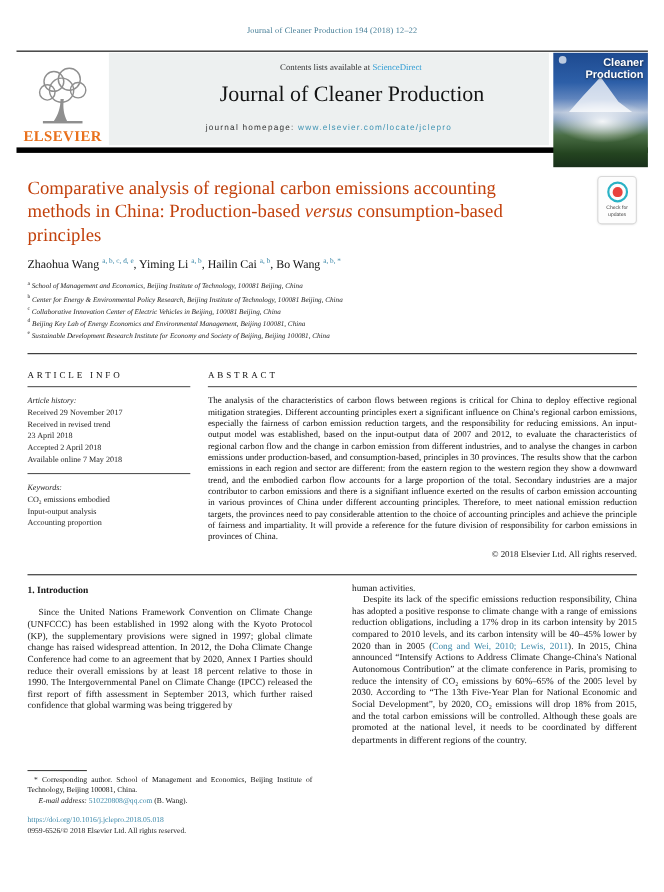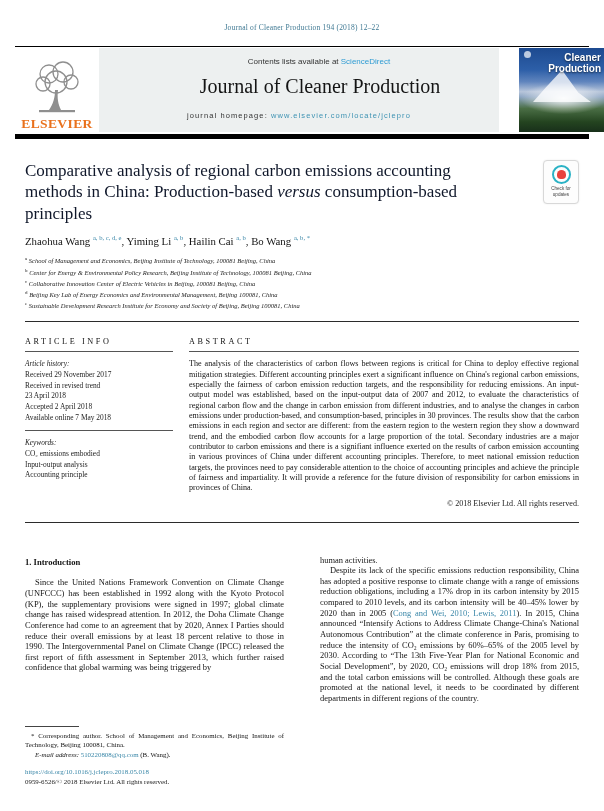--- a/index.html
+++ b/index.html
@@ -10,42 +10,42 @@
   .cite-line{padding-top:23px;text-align:center;font-size:7.5px;color:#3e7892;letter-spacing:.2px;}
 
   .toprule{margin:14px 15px 0;border-top:1.3px solid #000;}
 
   
   .header-row{margin:1px 15px 0;display:flex;height:84px;}
   .logo-area{width:84px;display:flex;flex-direction:column;align-items:center;justify-content:flex-end;padding-bottom:2px;}
   .logo-area svg{display:block;}
   .elsevier-word{font-size:13.5px;color:#e9711c;font-weight:bold;letter-spacing:.4px;line-height:1;margin-top:1px;}
   .banner{flex:1;background:#edf0f0;text-align:center;padding-top:9px;}
-  .contents-line{font-family:Liberation Sans, sans-serif;font-size:8px;color:#333;margin-left:40px;}
+  .contents-line{font-family:Liberation Serif, serif;font-size:8px;color:#333;margin-left:40px;}
   .sciencedirect{color:#2d9bd3;}
   .journal-title{font-size:20px;color:#141414;margin-top:9px;padding-left:42px;}
   .homepage-line{font-family:"Liberation Sans","DejaVu Sans",sans-serif;font-size:7.5px;letter-spacing:1.1px;color:#333;margin-top:13px;}
   .homepage-url{color:#3f93b3;}
   .cover-area{width:86px;margin-left:4px;position:relative;}
-  .cover{position:absolute;top:0;left:16px;width:86px;height:84px;overflow:hidden;
+  .cover{position:absolute;top:0;left:0;width:86px;height:104px;overflow:hidden;
      background:
        radial-gradient(ellipse 70% 26% at 52% 60%, rgba(255,255,255,.9), rgba(255,255,255,0) 72%),
        linear-gradient(180deg,#1d4a90 0%,#2d5fa8 26%,#5f84bd 40%,#b7c5da 52%,#8fa7c4 58%,#4a6e45 72%,#244420 88%,#182f1a 100%);}
   .cover-peak{position:absolute;left:14px;top:22px;width:58px;height:32px;background:rgba(255,255,255,.75);
      clip-path:polygon(50% 0,78% 70%,100% 100%,0 100%,22% 55%);}
   .cover-title{position:absolute;top:5px;right:4px;text-align:right;color:#fff;
      font-family:"Liberation Sans","DejaVu Sans",sans-serif;font-weight:bold;font-size:10px;line-height:1.05;
      text-shadow:0 1px 2px rgba(0,0,0,.6);}
   .cover-dot{position:absolute;top:3px;left:5px;width:7px;height:7px;border-radius:50%;background:rgba(255,255,255,.7);}
 
   .thickrule{margin:2px 15px 0;height:4.5px;background:#000;}
 
   
   .title-row{display:flex;justify-content:space-between;margin:21px 25px 0;}
-  .title{width:468px;font-size:17px;line-height:1.28;color:#0f172a;}
+  .title{width:468px;font-size:17px;line-height:1.28;color:#c2410c;}
   .check-badge{width:34px;height:42px;border:1px solid #d8d8d8;border-radius:4px;background:#fdfdfd;
      display:flex;flex-direction:column;align-items:center;justify-content:center;box-shadow:0 0 2px rgba(0,0,0,.08);cursor:pointer;}
   .check-ring{width:15px;height:15px;border:2.5px solid #2ab2c5;border-radius:50%;display:flex;align-items:center;justify-content:center;}
   .check-drop{width:9px;height:9px;background:#e8423d;border-radius:50% 50% 42% 42%;}
   .check-text{font-family:"Liberation Sans","DejaVu Sans",sans-serif;font-size:4.6px;color:#444;text-align:center;line-height:1.25;margin-top:2px;}
 
   .authors{margin:10px 25px 0;font-size:10.8px;color:#141414;}
   .authors sup{font-size:6.6px;color:#3a87a8;}
   .affils{margin:8px 25px 0;font-style:italic;font-size:6.5px;line-height:1.55;color:#222;}
   .affils sup{font-size:5px;font-style:normal;}
@@ -60,21 +60,21 @@
   .header-rule{border-top:1px solid #555;margin:5px 0 7px;}
   .info-label{font-style:italic;font-size:7.3px;margin:0 0 2px;}
   .info-line{font-size:7.4px;line-height:1.42;}
   .mid-rule{border-top:1px solid #555;margin:7px 0 7px;width:148px;}
   .abs-text{font-size:8.1px;line-height:1.275;text-align:justify;color:#141414;}
   .abs-copyright{font-size:8.1px;text-align:right;margin-top:5px;}
 
   .rule-light2{margin:14px 25px 0;border-top:1px solid #2b2b2b;}
 
   
-  .body-cols{display:flex;gap:36px;margin:32px 25px 0;height:238px;}
+  .body-cols{display:flex;gap:36px;margin:6px 25px 0;height:238px;}
   .bcol{flex:1;font-size:8.45px;line-height:1.26;text-align:justify;color:#141414;display:flex;flex-direction:column;}
   .sec-title{font-weight:bold;font-size:8.6px;margin:2px 0 10px;text-align:left;}
   .para-indent{text-indent:10px;margin:0;}
   .para{margin:0;}
   .cite-link{color:#3a87a8;cursor:pointer;}
 
   .footblock{margin-top:auto;padding-bottom:6px;}
   .foot-rule{width:54px;border-top:1px solid #444;margin-bottom:4px;}
   .foot-text{font-size:6.9px;line-height:1.38;text-align:justify;margin:0;text-indent:6px;}
   .foot-email{font-size:6.9px;margin:0 0 0 10px;line-height:1.38;}
@@ -167,21 +167,21 @@
       <div class="info-label">Article history:</div>
       <div class="info-line">Received 29 November 2017</div>
       <div class="info-line">Received in revised trend</div>
       <div class="info-line">23 April 2018</div>
       <div class="info-line">Accepted 2 April 2018</div>
       <div class="info-line">Available online 7 May 2018</div>
       <div class="mid-rule"></div>
       <div class="info-label">Keywords:</div>
       <div class="info-line">CO₂ emissions embodied</div>
       <div class="info-line">Input-output analysis</div>
-      <div class="info-line">Accounting principle</div>
+      <div class="info-line">Accounting proportion</div>
     </div>
     <div class="abs-col">
       <div class="col-header">ABSTRACT</div>
       <div class="header-rule"></div>
       <div class="abs-text">The analysis of the characteristics of carbon flows between regions is critical for China to deploy effective regional mitigation strategies. Different accounting principles exert a significant influence on China's regional carbon emissions, especially the fairness of carbon emission reduction targets, and the responsibility for reducing emissions. An input-output model was established, based on the input-output data of 2007 and 2012, to evaluate the characteristics of regional carbon flow and the change in carbon emission from different industries, and to analyse the changes in carbon emissions under production-based, and consumption-based, principles in 30 provinces. The results show that the carbon emissions in each region and sector are different: from the eastern region to the western region they show a downward trend, and the embodied carbon flow accounts for a large proportion of the total. Secondary industries are a major contributor to carbon emissions and there is a signifiant influence exerted on the results of carbon emission accounting in various provinces of China under different accounting principles. Therefore, to meet national emission reduction targets, the provinces need to pay considerable attention to the choice of accounting principles and achieve the principle of fairness and impartiality. It will provide a reference for the future division of responsibility for carbon emissions in provinces of China.</div>
       <div class="abs-copyright">© 2018 Elsevier Ltd. All rights reserved.</div>
     </div>
   </div>
 
   <div class="rule-light2"></div>

